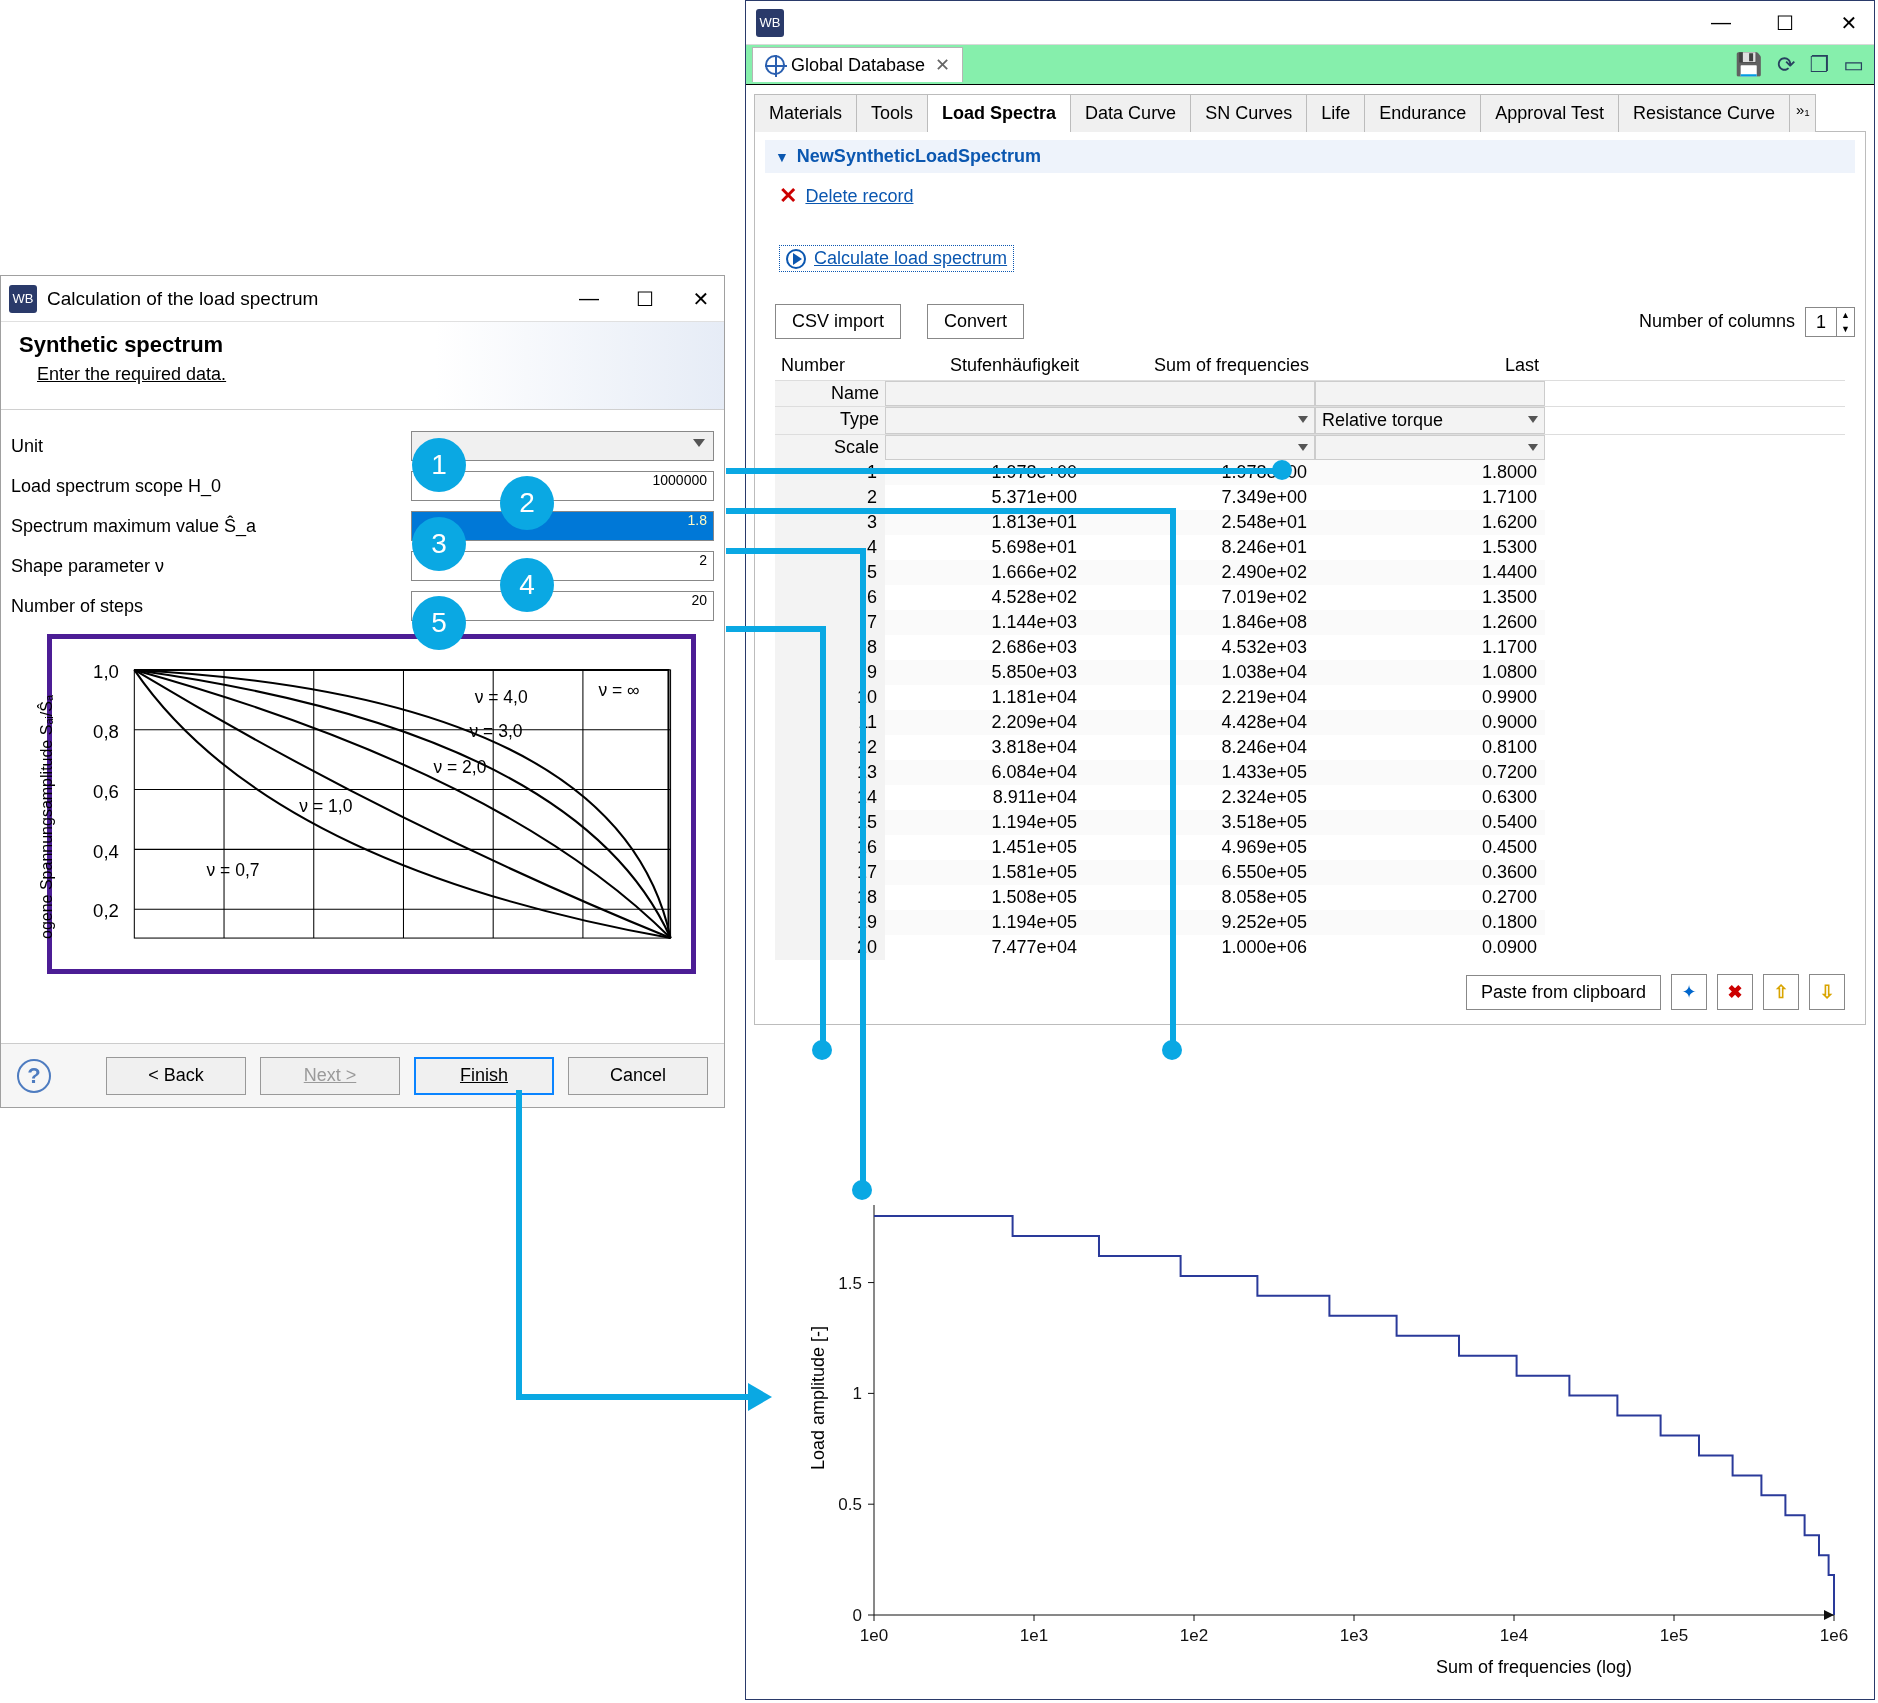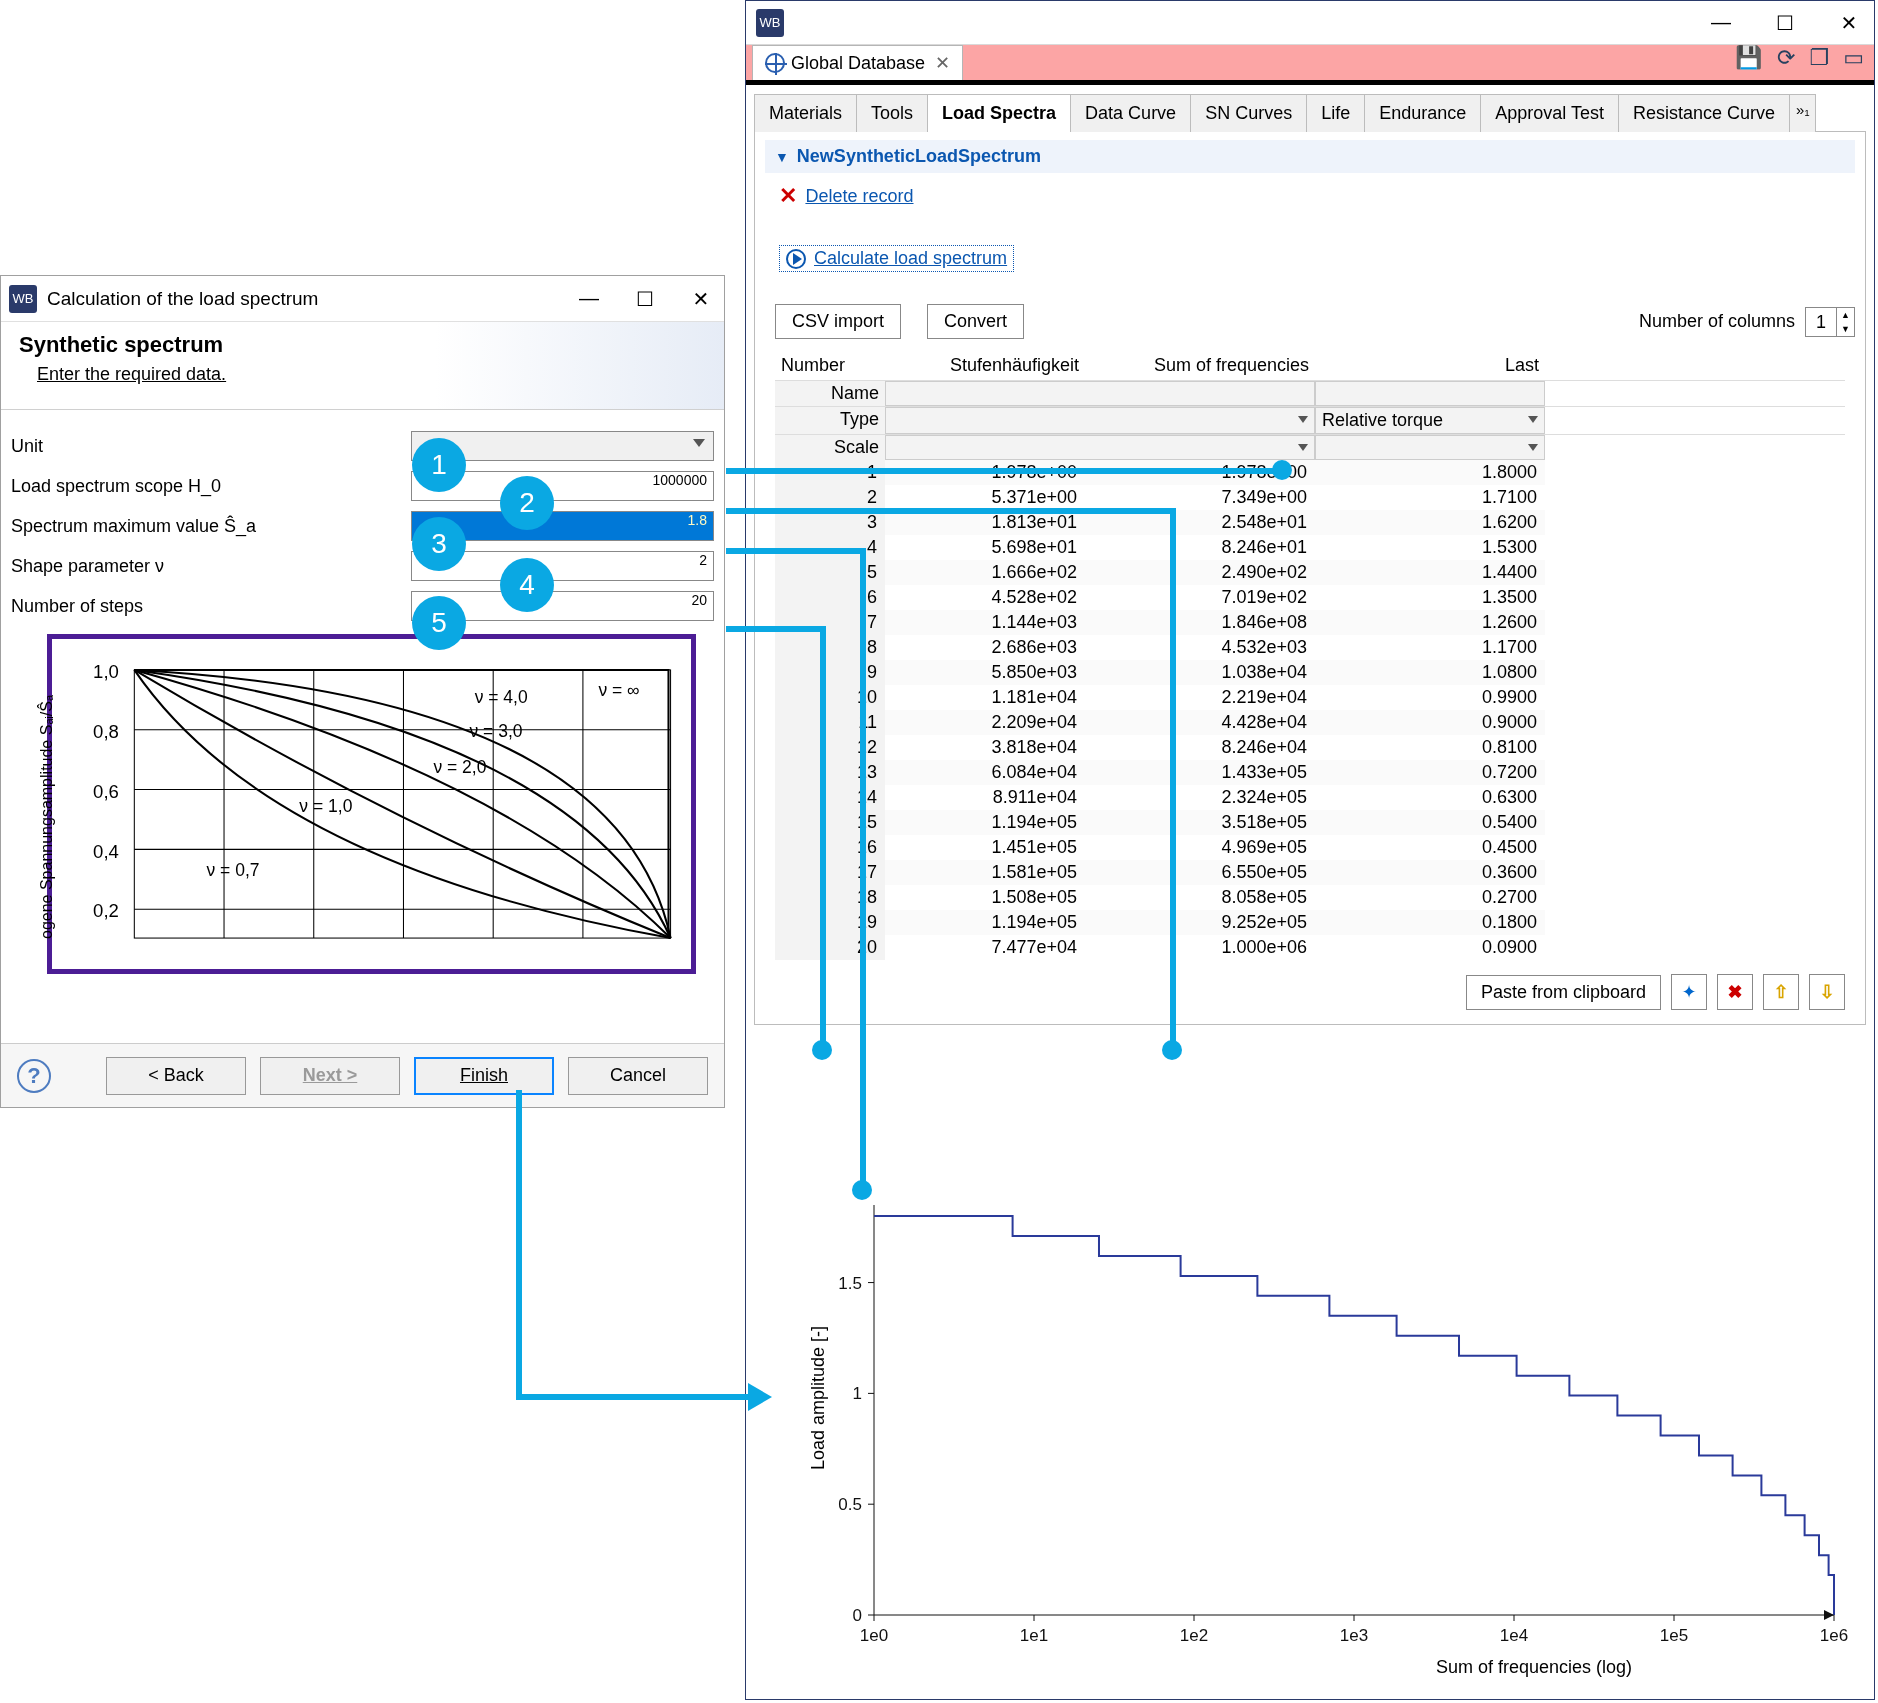--- a/index.html
+++ b/index.html
@@ -50,36 +50,36 @@
     position:absolute; bottom:0; left:0; right:0; height:64px;
     border-top:1px solid #ccc; background:#f6f6f6;
     display:flex; align-items:center; padding:0 16px; gap:14px;
   }
   .help-ico { width:34px; height:34px; border:2px solid #4e7cc0; border-radius:50%; color:#4e7cc0;
     display:flex; align-items:center; justify-content:center; font-size:22px; font-weight:700; margin-right:auto;}
   .dbtn {
     width:140px; height:38px; border:1px solid #999; background:#f0f0f0;
     display:flex; align-items:center; justify-content:center; font-size:18px;
   }
-  .dbtn.disabled { color:#9a9a9a;font-weight:bold; }
+  .dbtn.disabled { color:#9a9a9a; }
   .dbtn.primary { border:2px solid #0a84ff; }
 
   
   .mainwin {
     position:absolute; left:745px; top:0; width:1130px; height:1700px;
     border:1px solid #2a3a6a; background:#fff;
   }
   .mainwin .titlebar {
     height:44px; display:flex; align-items:center; padding:0 10px;
     border-bottom:1px solid #d9d9d9;
   }
   .titlebar .win-btns { margin-left:auto; gap:34px; }
   .tabbar {
-    height:40px; display:flex; align-items:flex-start; background:#fca5a5;
-    border-bottom:5px solid #000000; padding-left:6px;
+    height:40px; display:flex; align-items:center; background:#86efac;
+    border-bottom:1px solid #000000; padding-left:6px;
   }
   .ftab {
     display:flex; align-items:center; gap:6px; padding:6px 12px;
     border:1px solid #b5b5b5; border-bottom:none; background:#fff; font-size:18px;
   }
   .globe-ico { width:20px;height:20px;border:2px solid #2a5fb0;border-radius:50%; position:relative;}
   .globe-ico::before{content:"";position:absolute;left:8px;top:-2px;width:2px;height:22px;background:#2a5fb0;}
   .globe-ico::after{content:"";position:absolute;top:8px;left:-2px;height:2px;width:22px;background:#2a5fb0;}
   .ftab .x { margin-left:4px; color:#666; }
   .tool-icons { margin-left:auto; display:flex; gap:14px; padding-right:10px; font-size:22px; color:#28415f;}

